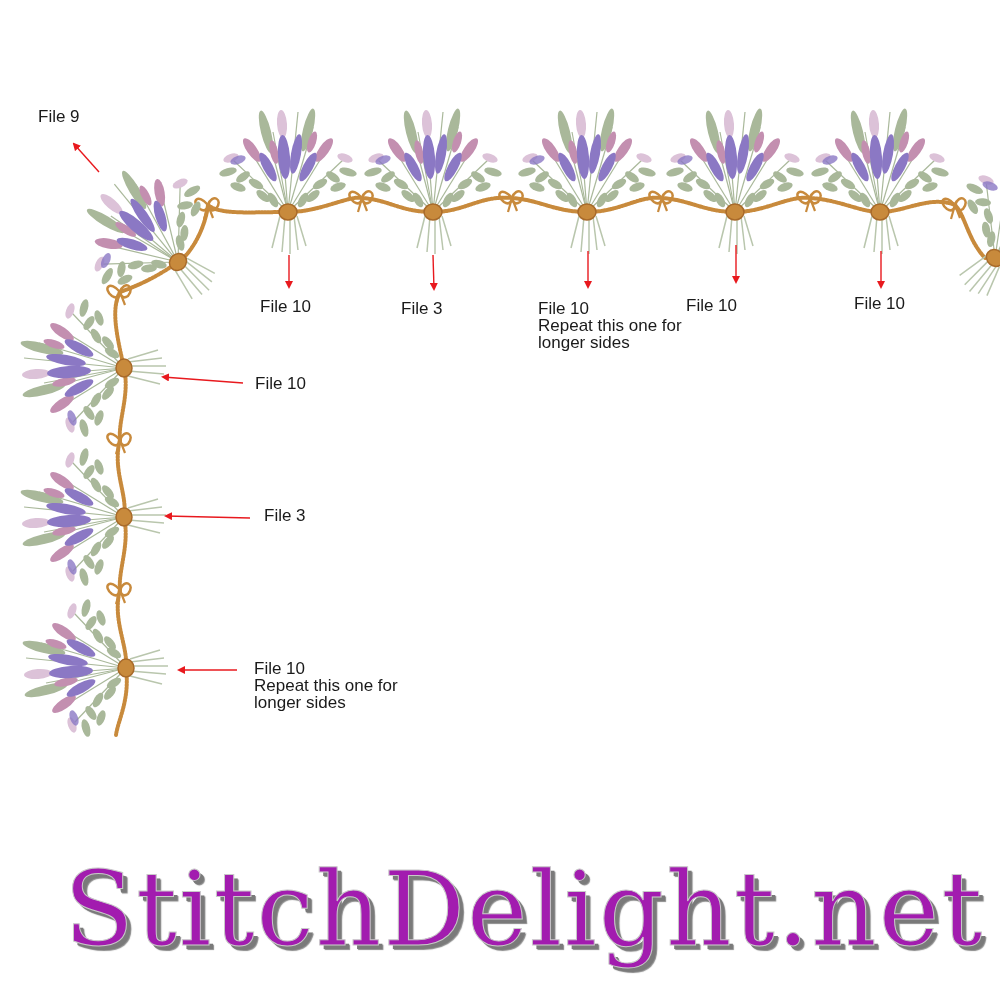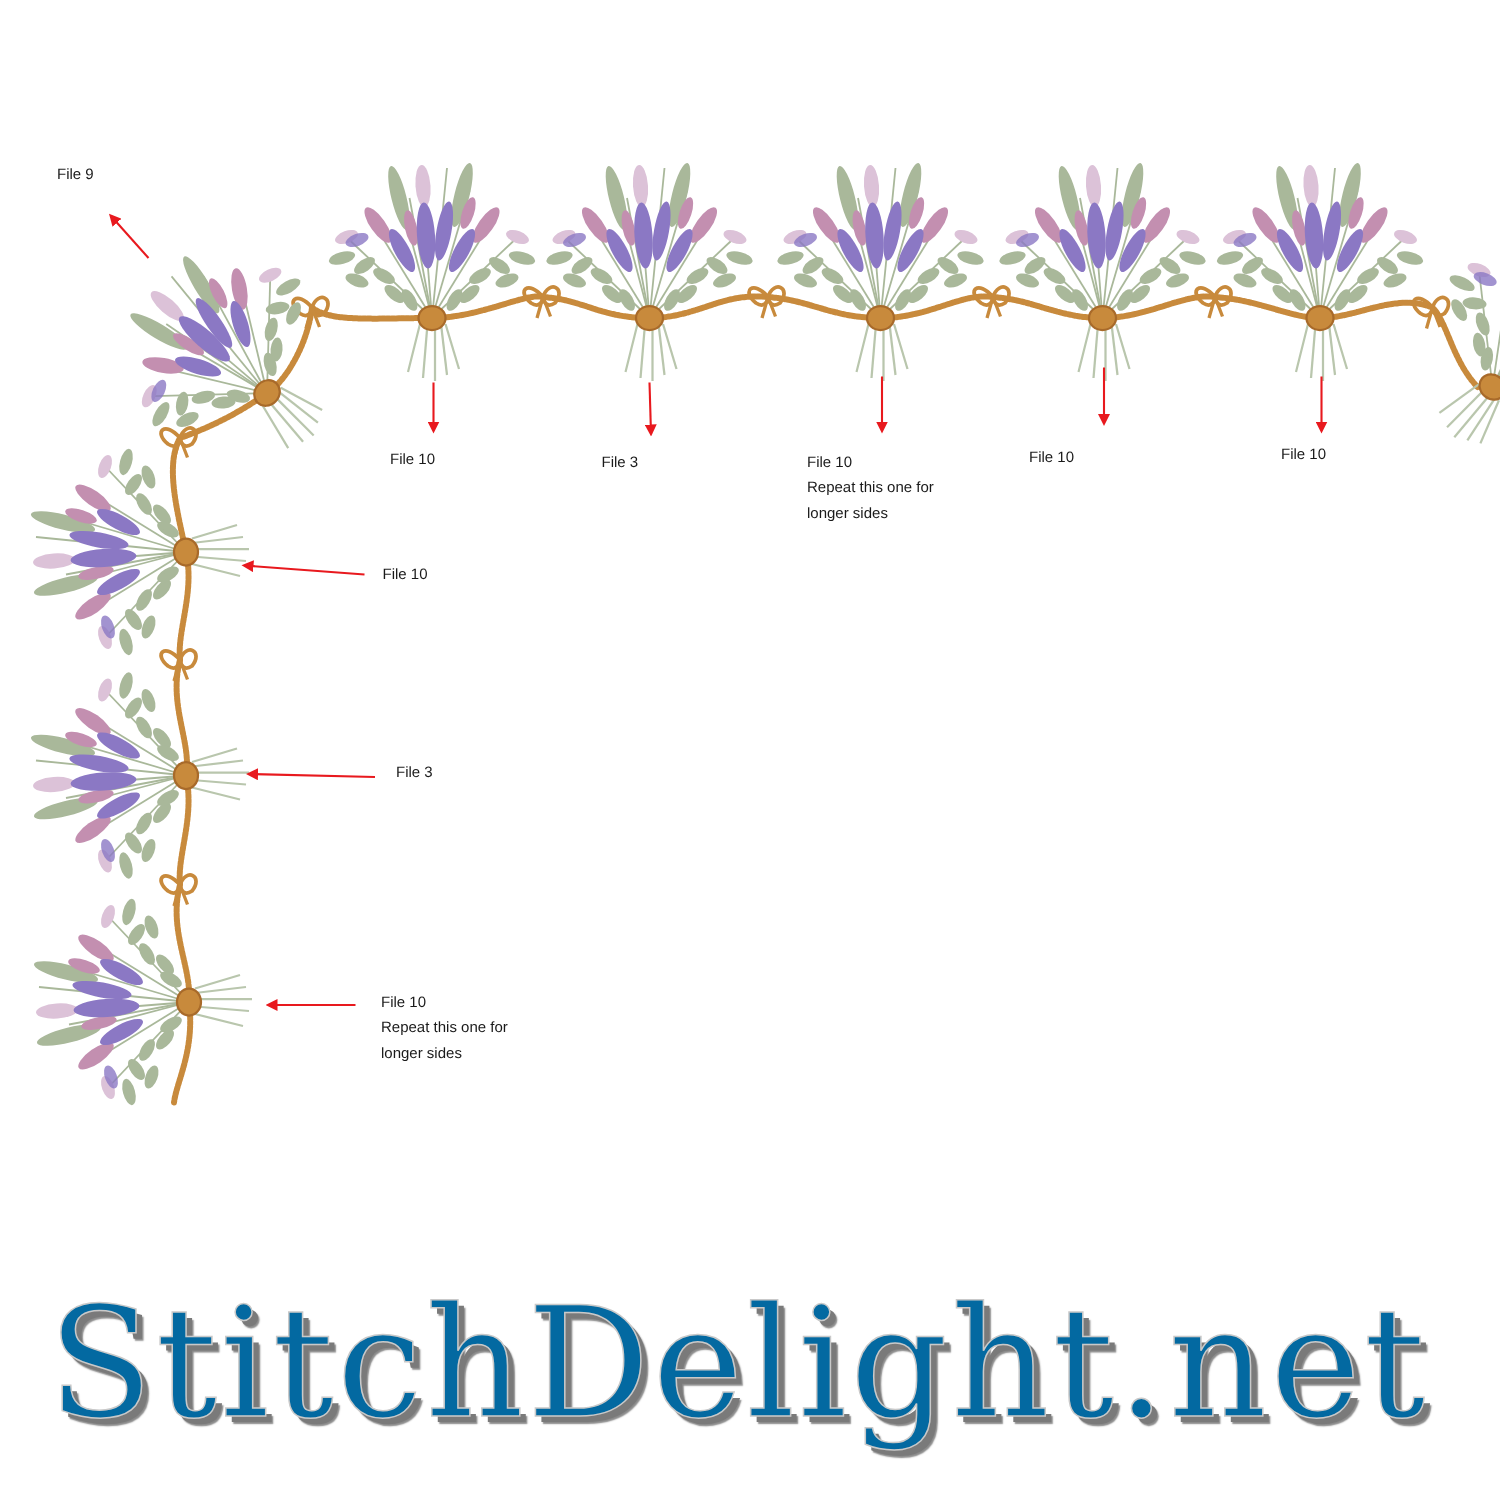--- a/index.html
+++ b/index.html
@@ -1,24 +1,24 @@
 <!DOCTYPE html>
 <html><head>
 <meta charset="utf-8">
 <style>
   html, body { margin: 0; padding: 0; background: #ffffff; }
   body { width: 1000px; height: 1000px; position: relative; overflow: hidden;
          font-family: "Liberation Sans", sans-serif; }
   .canvas { position: absolute; left: 0; top: 0; width: 1000px; height: 1000px; }
-  .label { position: absolute; font-size: 10px; color: #1a1a1a; line-height: 17px; white-space: nowrap; }
+  .label { position: absolute; font-size: 17px; color: #1a1a1a; line-height: 17px; white-space: nowrap; }
   .label .line { display: block; }
   .watermark {
-    position: absolute; left: 32px; top: 855px; width: 920px;
+    position: absolute; left: 64px; top: 855px; width: 920px;
     font-family: "DejaVu Serif", "Liberation Serif", serif;
-    font-size: 102px; letter-spacing: 2px; color: #0369a1;
+    font-size: 102px; letter-spacing: 2px; color: #a21caf;
     text-shadow: 4px 4px 0 #7a7a7a, 5px 5px 1px #8a8a8a;
     -webkit-text-stroke: 1px #c9c9c9;
     white-space: nowrap; line-height: 110px;
   }
   svg { position: absolute; left: 0; top: 0; }
 </style>
 </head>
 <body>
 
 <div class="canvas">

